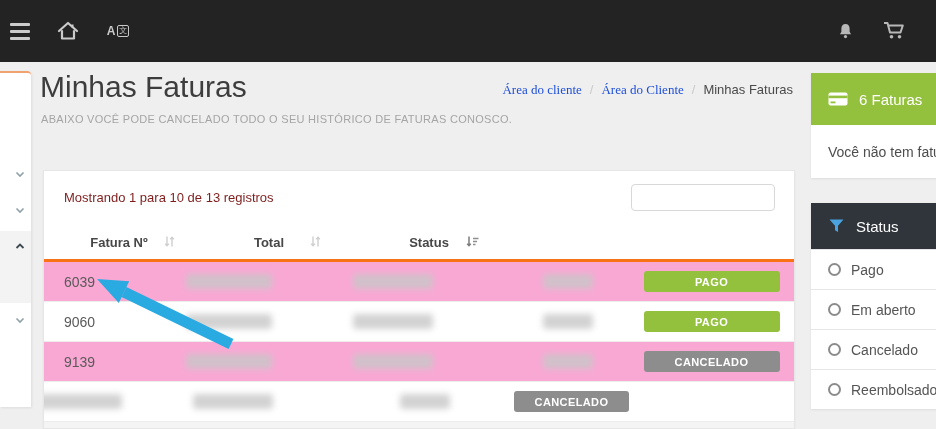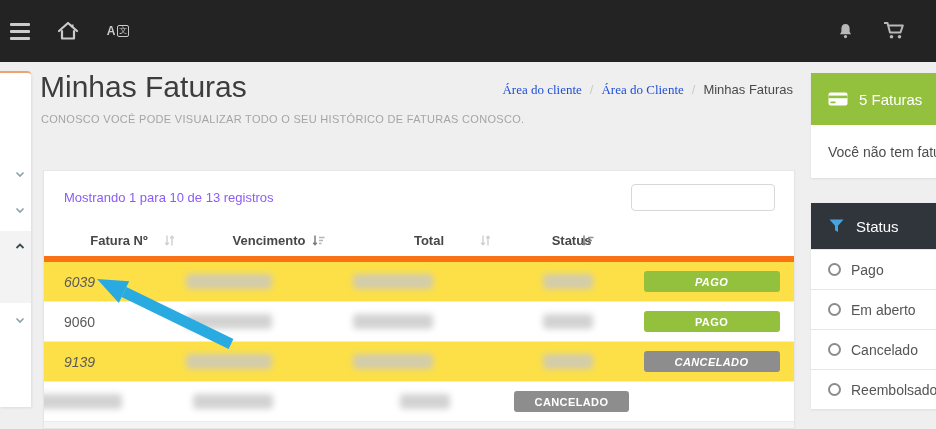--- a/index.html
+++ b/index.html
@@ -33,32 +33,32 @@
   .page-title { position:absolute; left:40px; top:70px; font-size:30px; color:#3d3d3d; font-weight:400; }
   .page-subtitle { position:absolute; left:41px; top:113px; font-size:11px; letter-spacing:.3px; color:#a5a5a5; }
   .breadcrumb { position:absolute; right:143px; top:82px; font-size:13px; color:#c4c4c4; white-space:nowrap; }
   .breadcrumb .bc-link { color:#1d4ed8; cursor:pointer;font-family:Liberation Serif, serif; }
   .breadcrumb .bc-sep { margin:0 8px; color:#c9c9c9; }
   .breadcrumb .bc-current { color:#4a4a4a; }
 
   
   .card { position:absolute; left:43px; top:170px; width:752px; height:259px; background:#fff;
     border:1px solid #e6e6e6; box-shadow:0 1px 2px rgba(0,0,0,.05); overflow:hidden; }
-  .table-summary { position:absolute; left:20px; top:19px; font-size:13px; color:#8b5cf6; }
+  .table-summary { position:absolute; left:20px; top:19px; font-size:13px; color:#7f1d1d; }
   .table-search { position:absolute; right:19px; top:13px; width:144px; height:27px; border:1px solid #d8d8d8;
     border-radius:4px; background:#fff; font-size:13px; padding:0 8px; color:#555; outline:none; }
   .grid-cols { display:grid; grid-template-columns:150px 150px 170px 115px auto; }
-  .thead { position:absolute; left:0; top:54px; width:100%; height:37px; border-bottom:6px solid #f97316; }
+  .thead { position:absolute; left:0; top:54px; width:100%; height:37px; border-bottom:3px solid #f97316; }
   .th { position:relative; display:flex; align-items:center; justify-content:center; font-size:13px; font-weight:bold; color:#474747; cursor:pointer; }
   .th .sort-ic { position:absolute; top:50%; margin-top:-7px; }
   .th0 .sort-ic { right:18px; } .th1 .sort-ic { right:28px; } .th2 .sort-ic { right:18px; }
   .th3 .sort-ic { right:22px; } .th4 .sort-ic { right:34px; }
   .tbody { position:absolute; left:0; top:91px; width:100%; }
   .tr { height:40px; border-bottom:1px solid #ececec; cursor:pointer; }
-  .tr.stripe { background:#fde047;font-style:italic; }
+  .tr.stripe { background:#f9a8d4; }
   .td { display:flex; align-items:center; }
   .td-num { padding-left:20px; font-size:14px; color:#5a5a5a; }
   .td-center { justify-content:center; }
   .blob { background:#c7c7c7; border-radius:3px; filter:blur(3px); opacity:.8; height:15px; }
   .blob-date { width:86px; transform:translateX(-40px); }
   .blob-venc { width:80px; transform:translateX(-36px); }
   .blob-total { width:50px; transform:translateX(-4px); }
   .badge { width:136px; height:21px; border-radius:3px; color:#fff; font-size:11px; font-weight:bold;
     letter-spacing:.4px; display:flex; align-items:center; justify-content:center; }
   .badge-pago { background:#94c13d; }
@@ -149,48 +149,39 @@
       <span class="lp-chev">
         <svg width="10" height="9" viewBox="0 0 10 9">
             <path d="M1.5 2.5 L5 6 L8.5 2.5" fill="none" stroke="#8fa1a8" stroke-width="1.6"></path>
           </svg>
       </span>
     </div>
     <div class="lp-row" style="height:66px"></div>
   </div>
 
   <div class="page-title">Minhas Faturas</div>
-  <div class="page-subtitle">CONOSCO VOCÊ PODE VISUALIZAR TODO O SEU HISTÓRICO DE FATURAS CONOSCO.</div>
+  <div class="page-subtitle">ABAIXO VOCÊ PODE CANCELADO TODO O SEU HISTÓRICO DE FATURAS CONOSCO.</div>
   <div class="breadcrumb">
     <span class="bc-link">Área do cliente</span><span class="bc-sep">/</span><span class="bc-link">Área do Cliente</span><span class="bc-sep">/</span><span class="bc-current">Minhas Faturas</span>
   </div>
 
   <div class="card">
     <div class="table-summary">Mostrando 1 para 10 de 13 registros</div>
     <input class="table-search" type="text" placeholder="" style="">
 
     <div class="thead grid-cols">
       <div class="th th0">
         <span>Fatura Nº</span>
         <span class="sort-ic">
           <svg width="13" height="13" viewBox="0 0 13 13">
               <path d="M4 1.5 L4 10.5 M2.2 8.7 L4 10.7 L5.8 8.7" fill="none" stroke="#cfcfcf" stroke-width="1.4"></path>
               <path d="M9 11.5 L9 2.5 M7.2 4.3 L9 2.3 L10.8 4.3" fill="none" stroke="#cfcfcf" stroke-width="1.4"></path>
             </svg>
         </span>
       </div>
-      <div class="th th2">
-        <span>Vencimento</span>
-        <span class="sort-ic">
-          <svg width="15" height="13" viewBox="0 0 15 13">
-              <path d="M4 1.5 L4 10.5 M2.2 8.7 L4 10.7 L5.8 8.7" fill="none" stroke="#7c7c7c" stroke-width="1.5"></path>
-              <path d="M8 9.5 L10.5 9.5 M8 6.5 L12 6.5 M8 3.5 L13.5 3.5" stroke="#b5b5b5" stroke-width="1.4"></path>
-            </svg>
-        </span>
-      </div>
       <div class="th th3">
         <span>Total</span>
         <span class="sort-ic">
           <svg width="13" height="13" viewBox="0 0 13 13">
               <path d="M4 1.5 L4 10.5 M2.2 8.7 L4 10.7 L5.8 8.7" fill="none" stroke="#cfcfcf" stroke-width="1.4"></path>
               <path d="M9 11.5 L9 2.5 M7.2 4.3 L9 2.3 L10.8 4.3" fill="none" stroke="#cfcfcf" stroke-width="1.4"></path>
             </svg>
         </span>
       </div>
       <div class="th th4">
@@ -268,21 +259,21 @@
     </div>
   </div>
 
   <div class="panel-green">
     <div class="panel-green-head">
       <svg width="20" height="15" viewBox="0 0 20 15">
         <rect x="0.5" y="0.5" width="19" height="13" rx="2" fill="#fff"></rect>
         <rect x="0.5" y="3.6" width="19" height="2.6" fill="#94c13d"></rect>
         <rect x="2.5" y="9.5" width="5" height="1.8" fill="#94c13d"></rect>
       </svg>
-      <span>5 Faturas</span>
+      <span>6 Faturas</span>
     </div>
     <div class="panel-green-body">Você não tem fatu</div>
   </div>
 
   <div class="panel-status">
     <div class="panel-status-head">
       <svg width="15" height="14" viewBox="0 0 15 14">
         <path d="M0.5 0.5 L14.5 0.5 L9 6.8 L9 13 L6 11.2 L6 6.8 Z" fill="#4aa3df"></path>
       </svg>
       <span>Status</span>

